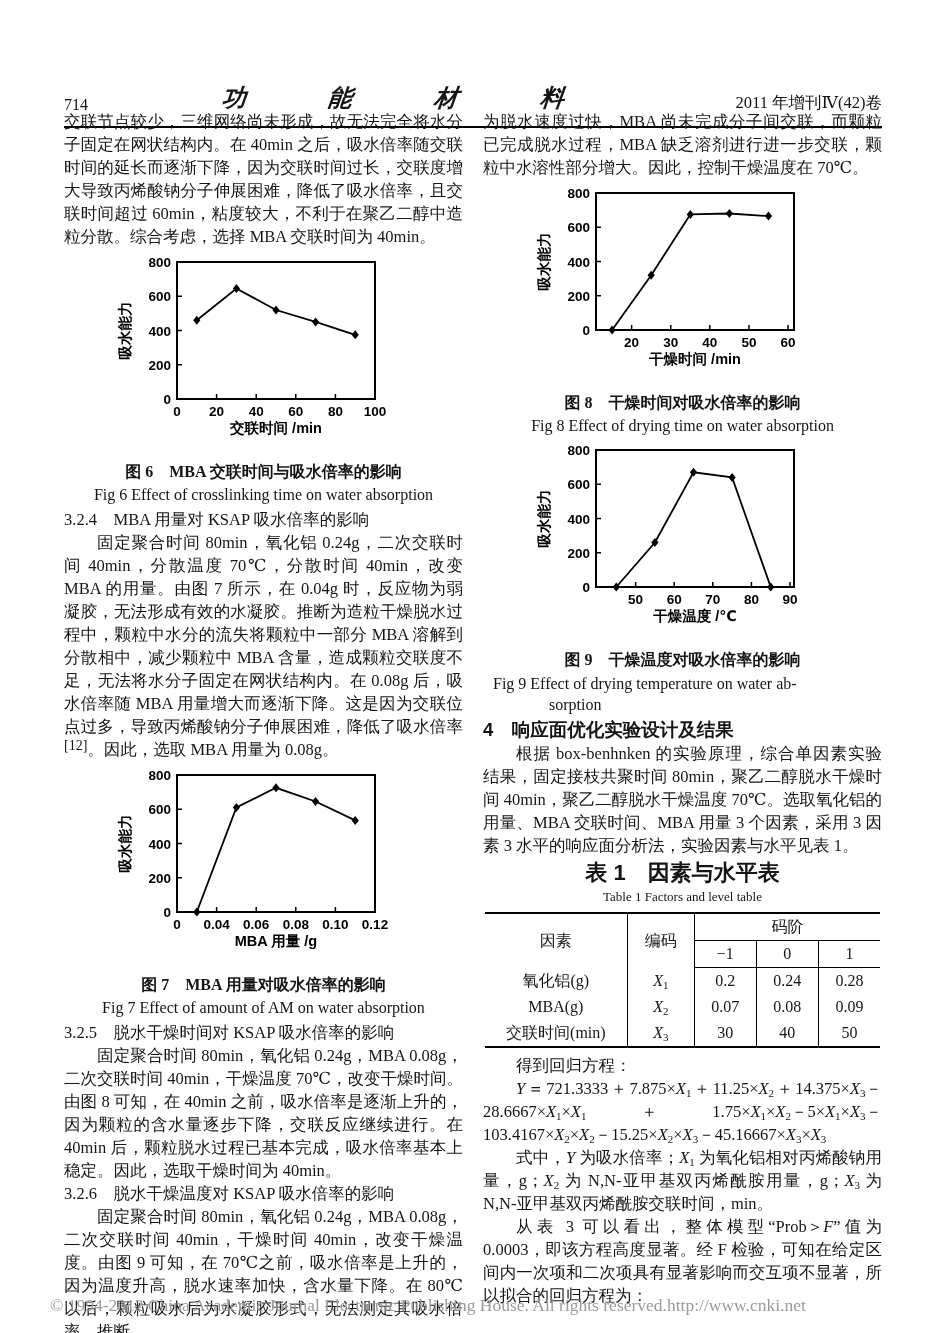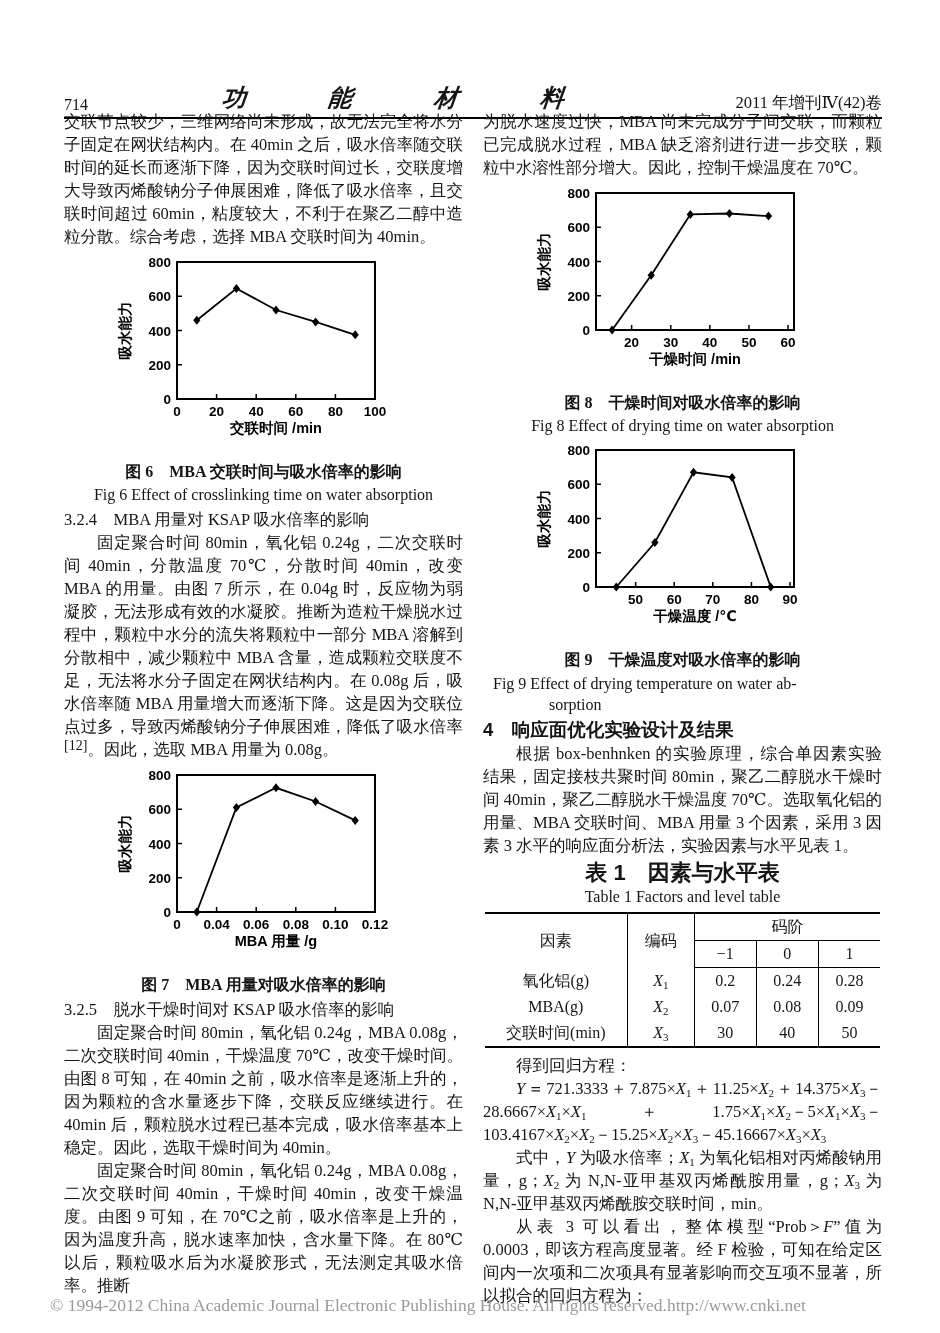--- a/index.html
+++ b/index.html
@@ -1,39 +1,39 @@
 <!DOCTYPE html>
 <html><head>
 <meta charset="utf-8">
 <style>
   html,body{margin:0;padding:0;background:#ffffff;}
   body{width:940px;height:1333px;font-family:"Liberation Serif","DejaVu Serif",serif;color:#151515;}
   .page{position:relative;width:940px;height:1333px;overflow:hidden;background:#ffffff;}
 
-  .header{position:absolute;top:82px;left:64px;width:818px;display:flex;align-items:flex-end;justify-content:space-between;border-bottom:2px solid #000;padding-bottom:3px;}
+  .header{position:absolute;top:82px;left:64px;width:818px;display:flex;align-items:flex-end;justify-content:space-between;border-bottom:2px solid #000;padding-bottom:12px;}
   .pagenum{font-size:16px;}
   .jtitle{font-size:24px;font-weight:bold;font-style:italic;letter-spacing:38px;transform:skewX(-6deg);white-space:nowrap;}
   .issue{font-size:16.5px;}
 
   .cols{position:absolute;top:110px;left:64px;width:818px;display:flex;gap:20px;justify-content:space-between;}
   .col{width:399px;font-size:16.5px;line-height:23px;text-align:justify;}
   .col p{margin:0;}
   .ind{text-indent:2em;}
   .subhead{margin:0;}
   .sec4{font-family:"Liberation Sans","DejaVu Sans",sans-serif;font-weight:bold;font-size:18.5px;margin:9px 0 11px 0;text-align:left;line-height:24px;}
 
   .figure{margin:5px 0 3px 0;text-align:center;}
   .chartbox{display:inline-block;}
   .cap-zh{font-size:16px;line-height:21px;margin-top:16px;text-align:center;font-weight:bold;}
   .cap-en{font-size:16px;line-height:21px;margin-top:2px;text-align:center;}
   .cap-en-wrap{font-size:16px;line-height:21px;margin-top:3px;text-align:left;padding-left:10px;}
   .cap-l2{padding-left:56px;}
 
   .tcap-zh{font-family:"Liberation Sans","DejaVu Sans",sans-serif;font-weight:bold;font-size:22px;text-align:center;margin-top:5px;line-height:22px;}
-  .tcap-en{font-size:16px;text-align:center;margin:2px 0 5px 0;line-height:21px;}
+  .tcap-en{font-size:13px;text-align:center;margin:2px 0 5px 0;line-height:21px;}
 
   .tablewrap{margin:0 2px 6px 2px;}
   table.factors{border-collapse:collapse;width:100%;border-top:2.5px solid #000;border-bottom:2.5px solid #000;table-layout:fixed;}
   table.factors td{text-align:center;font-size:16px;padding:2px 2px;line-height:22px;}
   td.vline{border-right:1px solid #000;}
   td.span-levels{border-bottom:1px solid #000;margin-left:28px;}
   tr.subrow td{border-bottom:1px solid #000;}
   i.var{font-style:italic;}
   sub{font-size:11px;vertical-align:-3px;line-height:0;}
   sup{font-size:14px;vertical-align:5px;line-height:0;}
@@ -125,25 +125,27 @@
               <polyline points="83.8,146.0 123.4,41.5 163.0,21.8 202.6,35.5 242.2,54.4" fill="none" stroke="#000" stroke-width="1.8"></polyline>
               <path d="M 83.8 141.5 L 87.39999999999999 146 L 83.8 150.5 L 80.2 146 Z" fill="#000"></path>
               <path d="M 123.4 37.03750000000001 L 127 41.53750000000001 L 123.4 46.03750000000001 L 119.80000000000001 41.53750000000001 Z" fill="#000"></path>
               <path d="M 163.00000000000003 17.34375 L 166.60000000000002 21.84375 L 163.00000000000003 26.34375 L 159.40000000000003 21.84375 Z" fill="#000"></path>
               <path d="M 202.6 31.043750000000003 L 206.2 35.54375 L 202.6 40.04375 L 199 35.54375 Z" fill="#000"></path>
               <path d="M 242.20000000000002 49.88125000000001 L 245.8 54.38125000000001 L 242.20000000000002 58.88125000000001 L 238.60000000000002 54.38125000000001 Z" fill="#000"></path>
               <text x="163" y="180" text-anchor="middle" font-size="14.5" font-weight="bold" style="font-family: &quot;Liberation Sans&quot;, &quot;DejaVu Sans&quot;, sans-serif;">MBA 用量 /g</text>
               <text x="17" y="77.5" text-anchor="middle" font-size="14.5" font-weight="bold" transform="rotate(-90 17 77.5)" style="font-family: &quot;Liberation Sans&quot;, &quot;DejaVu Sans&quot;, sans-serif;">吸水能力</text>
             </svg></div>
         <div class="cap-zh">图 7　MBA 用量对吸水倍率的影响</div>
+        <div class="cap-en">Fig 7 Effect of amount of AM on water absorption</div>
       </div>
 
       <p class="subhead">3.2.5　脱水干燥时间对 KSAP 吸水倍率的影响</p>
       <p class="ind">固定聚合时间 80min，氧化铝 0.24g，MBA 0.08g，二次交联时间 40min，干燥温度 70℃，改变干燥时间。由图 8 可知，在 40min 之前，吸水倍率是逐渐上升的，因为颗粒的含水量逐步下降，交联反应继续进行。在 40min 后，颗粒脱水过程已基本完成，吸水倍率基本上稳定。因此，选取干燥时间为 40min。</p>
 
+      <p class="subhead">3.2.6　脱水干燥温度对 KSAP 吸水倍率的影响</p>
       <p class="ind">固定聚合时间 80min，氧化铝 0.24g，MBA 0.08g，二次交联时间 40min，干燥时间 40min，改变干燥温度。由图 9 可知，在 70℃之前，吸水倍率是上升的，因为温度升高，脱水速率加快，含水量下降。在 80℃以后，颗粒吸水后为水凝胶形式，无法测定其吸水倍率。推断</p>
     </div>
 
     <div class="col">
       <p>为脱水速度过快，MBA 尚未完成分子间交联，而颗粒已完成脱水过程，MBA 缺乏溶剂进行进一步交联，颗粒中水溶性部分增大。因此，控制干燥温度在 70℃。</p>
 
       <div class="figure">
         <div class="chartbox"><svg width="302" height="186" viewBox="0 0 302 186">
               <rect x="64" y="9" width="198" height="137" fill="none" stroke="#000" stroke-width="2"></rect>
               <line x1="64" y1="146" x2="69" y2="146" stroke="#000" stroke-width="1.5"></line>

